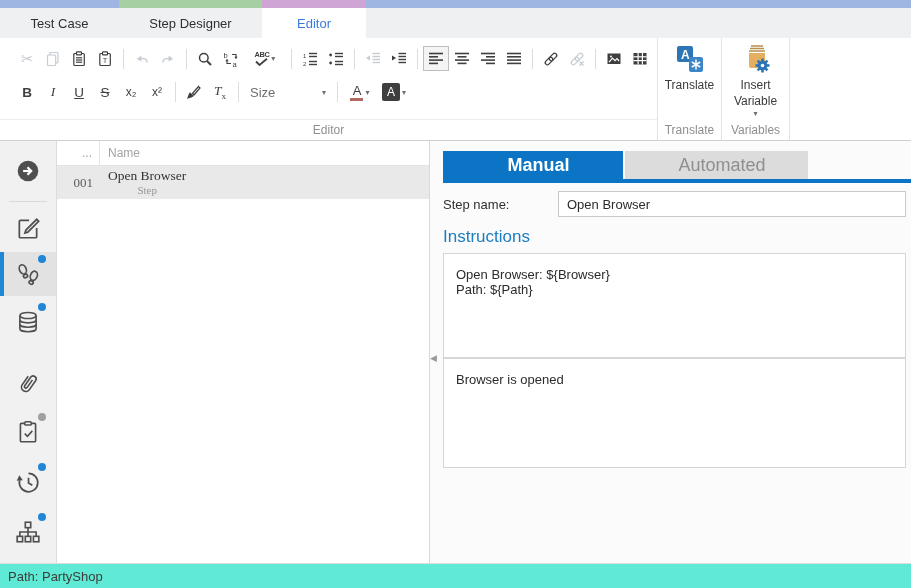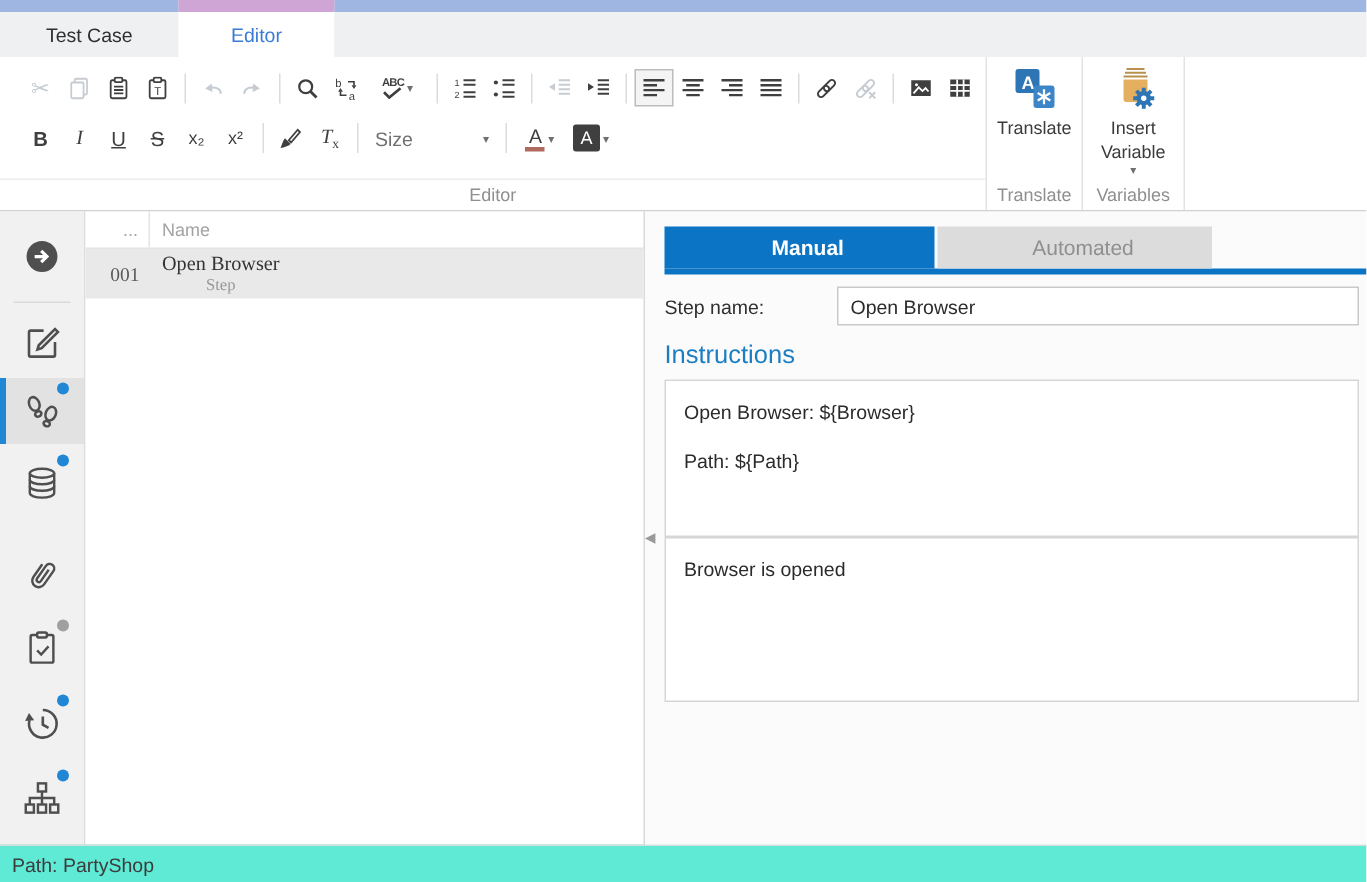--- a/index.html
+++ b/index.html
@@ -81,45 +81,49 @@
   .list-row { height:33px; flex:none; background:#e9e9e9; display:flex; align-items:center; cursor:default;font-family:Liberation Serif, serif; }
   .row-idx { width:43px; flex:none; text-align:right; padding-right:7px; color:#5a5a5a; font-size:13px; }
   .row-main { padding-left:8px; line-height:1.15; }
   .row-title { font-size:13.5px; color:#333; }
   .row-sub { font-size:11px; color:#979797;text-align:center; }
 
   
   .detail { flex:1; background:#fbfbfb; position:relative; padding:10px 0 0 13px; min-width:0; }
   .collapse-arrow { position:absolute; left:0px; top:212px; font-size:9px; color:#9a9a9a; }
   .dtabs { display:flex; }
-  .dtab { height:28px; display:flex; align-items:center; justify-content:center; font-size:14px; cursor:default;padding-left:11px; }
+  .dtab { height:28px; display:flex; align-items:center; justify-content:center; font-size:18px; cursor:default;padding-left:11px; }
   .dtab-manual { width:180px; background:#0b74c4; color:#fff; font-weight:bold; }
   .dtab-automated { width:183px; background:#dcdcdc; color:#8f8f8f; margin-left:2px; }
   .dunderline { height:4px; background:#0b74c4; }
   .stepname-row { display:flex; align-items:center; margin-top:8px; }
   .stepname-label { width:115px; flex:none; color:#2f2f2f; font-size:13px; }
   .stepname-input { flex:1; margin-right:5px; height:26px; border:1px solid #c9c9c9; background:#fff; padding:0 8px; font-size:13px; color:#2b2b2b; font-family:"Liberation Sans", sans-serif; outline:none; }
   .dheading { font-size:17px; color:#1b7ec2; margin:10px 0 6px 0; font-weight:400; }
   .dbox { background:#fff; border:1px solid #d6d6d6; margin-right:5px; padding:13px 12px; font-size:13px; color:#2b2b2b; }
   .box-instructions { height:105px; }
-  .box-instructions .l1 { margin-bottom:18px; }
+  .box-instructions .l1 { }
   .box-expected { height:110px; }
 
   
   .statusbar { height:25px; flex:none; border-top:1px solid #dcdcdc; background:#5eead4; display:flex; align-items:center; padding-left:8px; font-size:13px; color:#3c3c3c; }
 </style>
 </head>
 <body>
 
 <div class="app">
 
   <div class="tabstrip">
     <div class="doc-tab tab-testcase">
       <div class="band"></div>
       <div class="tab-body">Test Case</div>
+    </div>
+    <div class="doc-tab tab-stepdesigner">
+      <div class="band"></div>
+      <div class="tab-body">Step Designer</div>
     </div>
     <div class="doc-tab tab-editor active">
       <div class="band"></div>
       <div class="tab-body">Editor</div>
     </div>
     <div class="tab-filler">
       <div class="band"></div>
         <div class="tab-body"></div>
     </div>
   </div>

